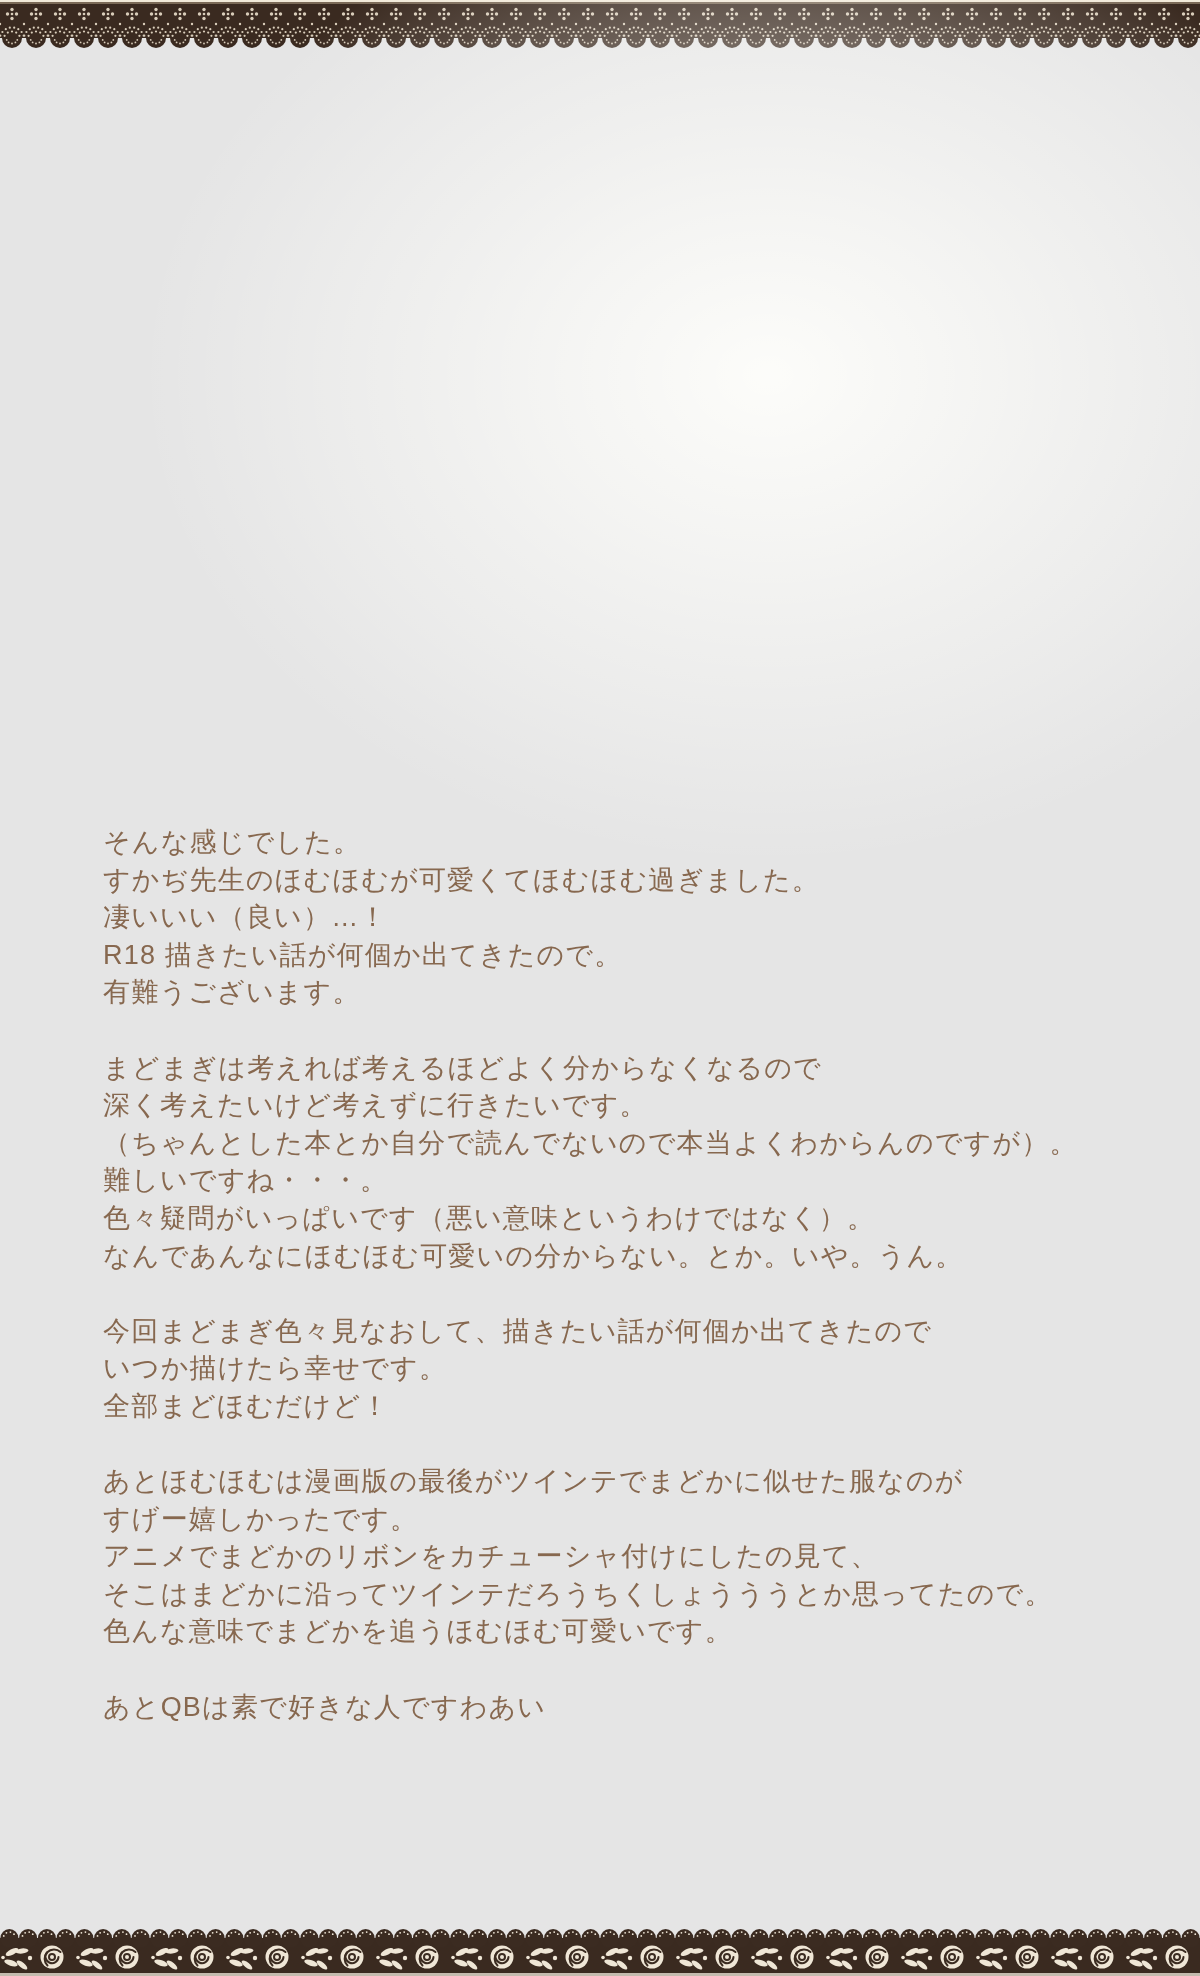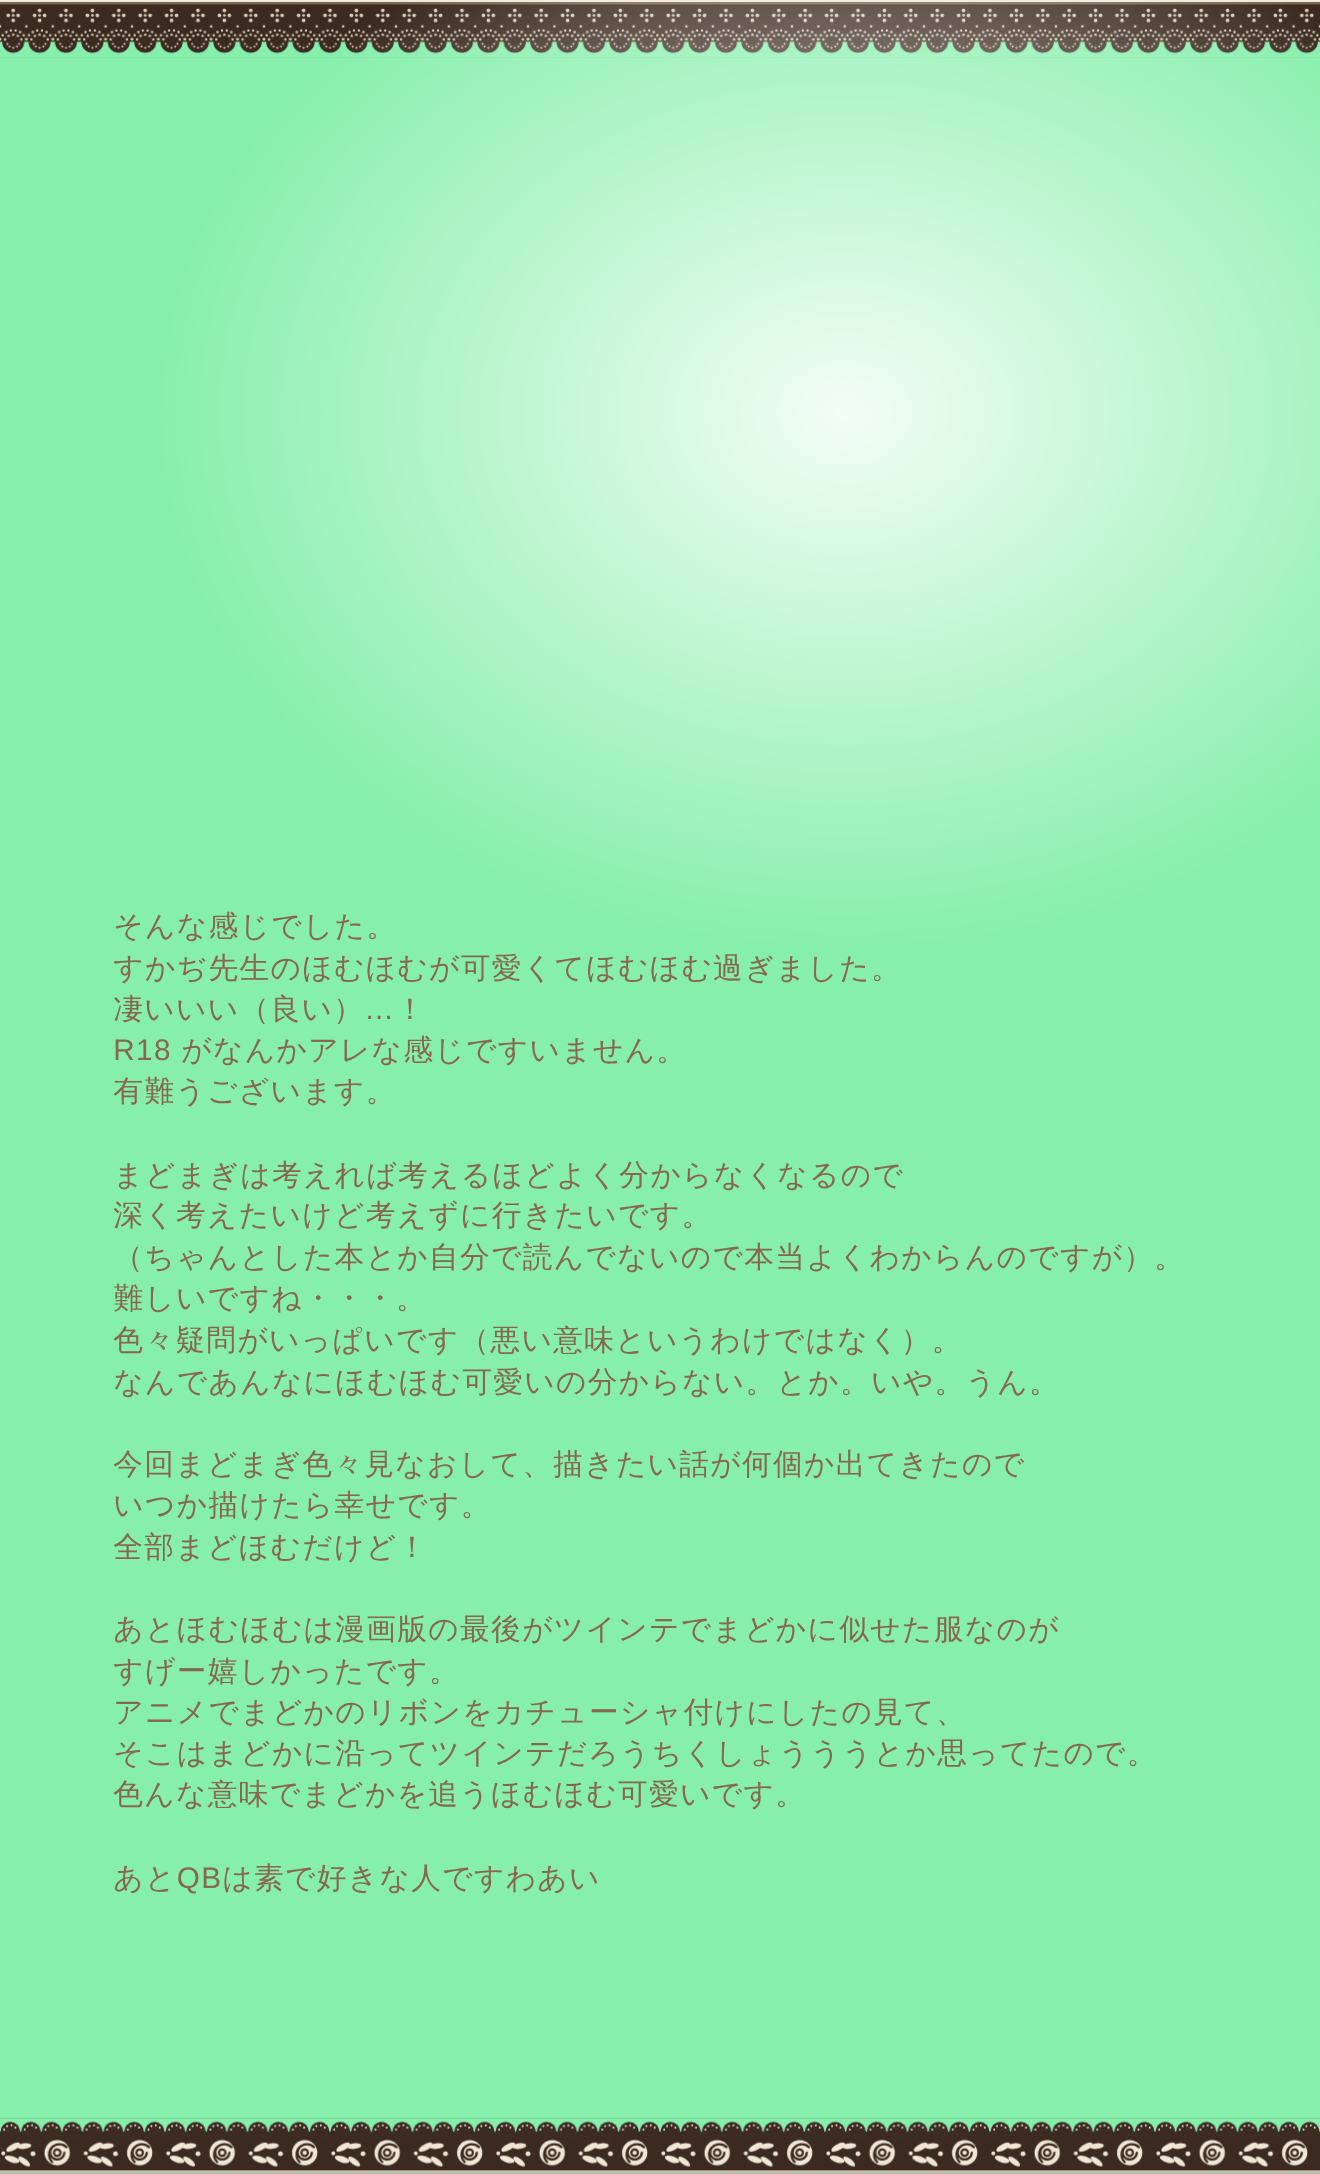--- a/index.html
+++ b/index.html
@@ -9,21 +9,21 @@
   body {
     width: 1200px;
     height: 1976px;
     position: relative;
     overflow: hidden;
     font-family: "Liberation Sans", "DejaVu Sans", sans-serif;
   }
   .page {
     position: absolute;
     inset: 0;
-    background: #86efac;
+    background: #e5e5e5;
   }
   
   .page::after {
     content: "";
     position: absolute;
     inset: 0;
     background: radial-gradient(ellipse 900px 700px at 64% 19%, rgba(255,255,252,0.9), rgba(252,250,244,0) 70%);
     pointer-events: none;
   }
   .border-top {
@@ -105,21 +105,21 @@
     <rect width="1200" height="52" fill="url(#laceTop)"></rect>
     <rect width="1200" height="2" fill="#f2ead9"></rect>
     <rect y="2" width="1200" height="2" fill="#7b6a57"></rect>
   </svg>
 
   <div class="afterword-text">
       <div class="paragraph">
         <div class="line">そんな感じでした。</div>
         <div class="line">すかぢ先生のほむほむが可愛くてほむほむ過ぎました。</div>
         <div class="line">凄いいい（良い）…！</div>
-        <div class="line">R18 がなんかアレな感じですいません。</div>
+        <div class="line">R18 描きたい話が何個か出てきたので。</div>
         <div class="line">有難うございます。</div>
       </div>
       <div class="paragraph">
         <div class="line">まどまぎは考えれば考えるほどよく分からなくなるので</div>
         <div class="line">深く考えたいけど考えずに行きたいです。</div>
         <div class="line">（ちゃんとした本とか自分で読んでないので本当よくわからんのですが）。</div>
         <div class="line">難しいですね・・・。</div>
         <div class="line">色々疑問がいっぱいです（悪い意味というわけではなく）。</div>
         <div class="line">なんであんなにほむほむ可愛いの分からない。とか。いや。うん。</div>
       </div>

